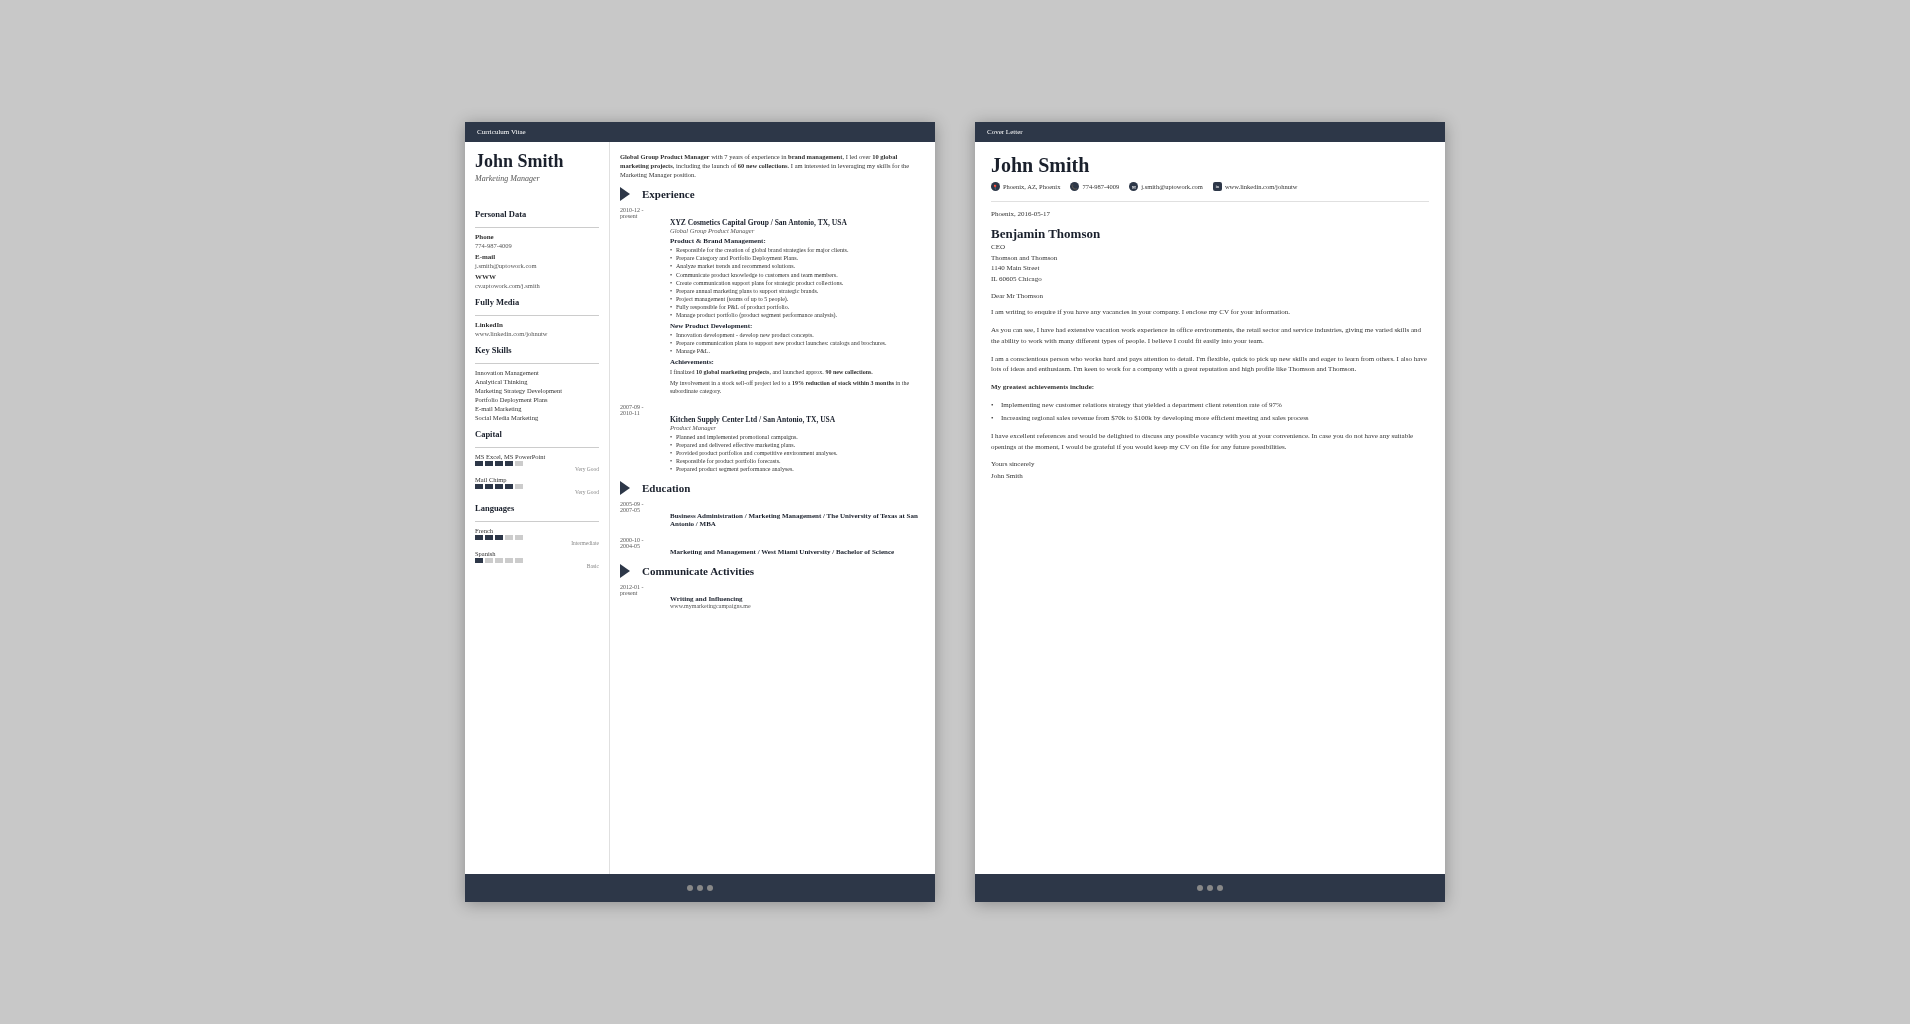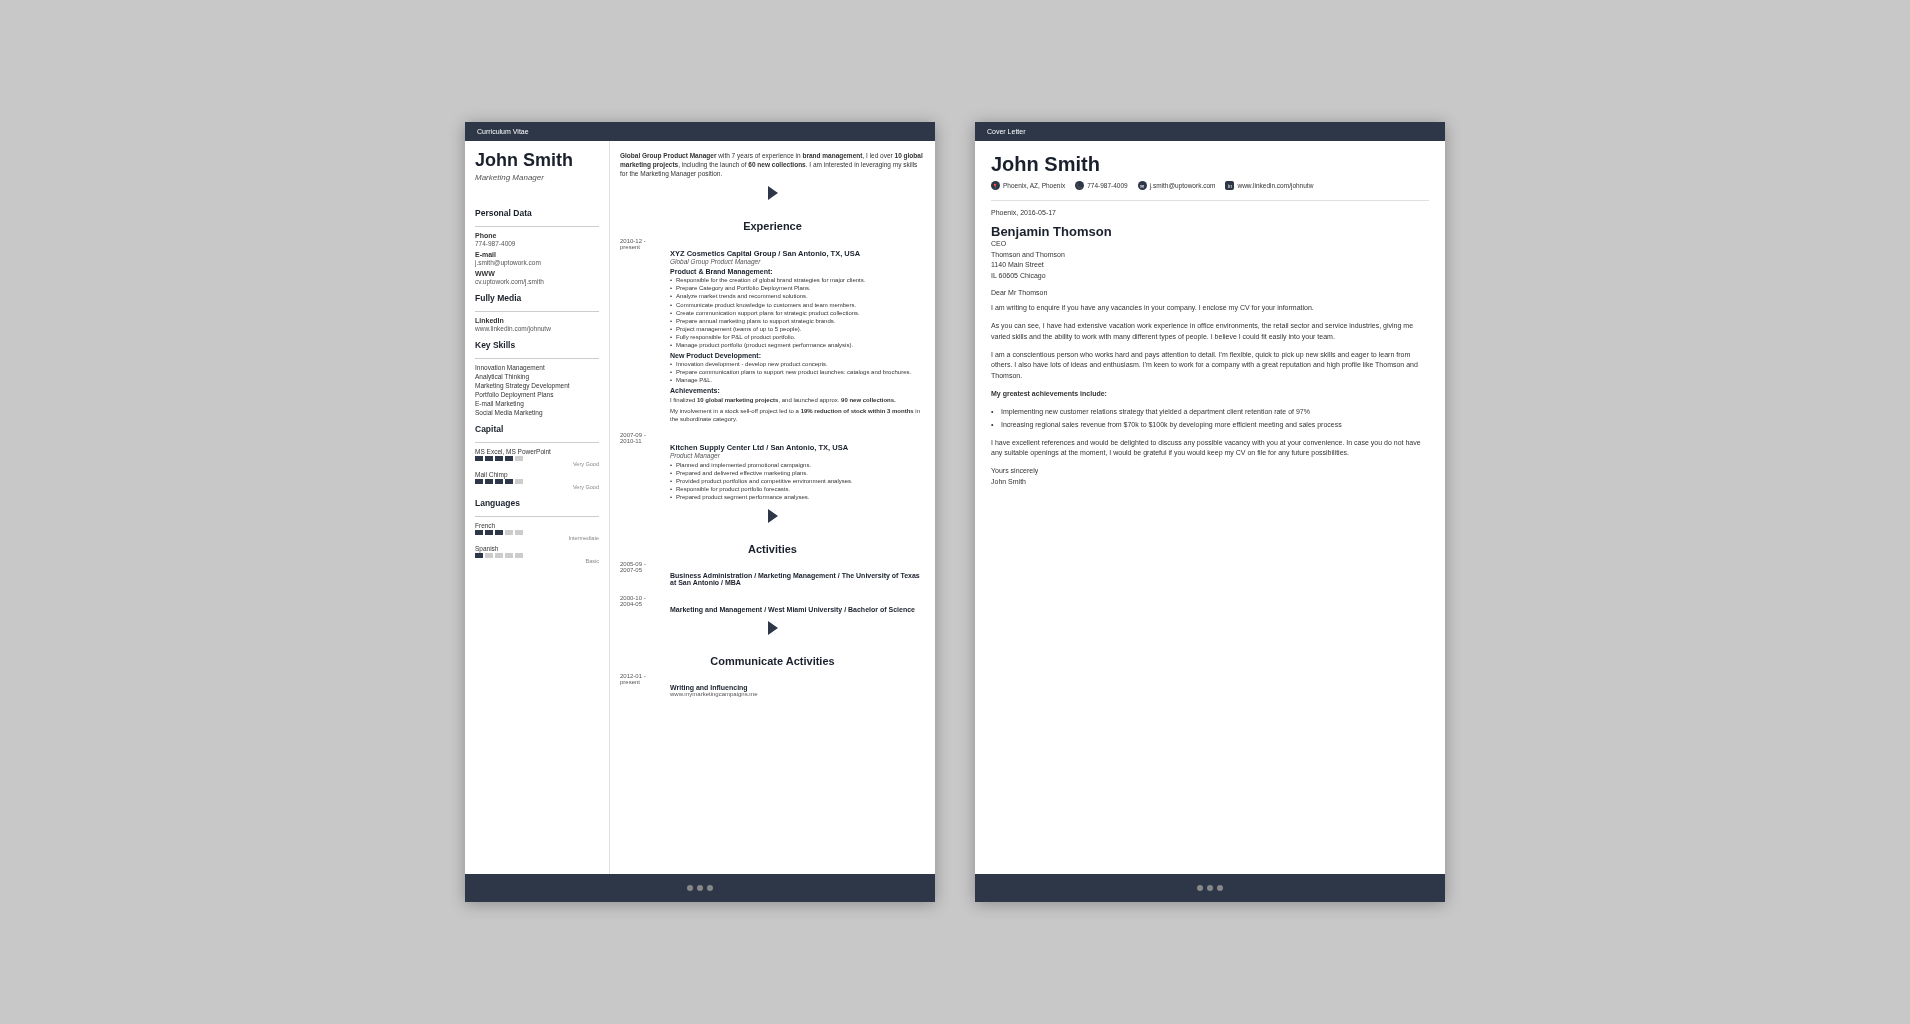--- a/index.html
+++ b/index.html
@@ -11,20 +11,21 @@
       display: flex;
       align-items: center;
       justify-content: center;
       gap: 40px;
     }
 
     .document-wrapper {
       display: flex;
       gap: 40px;
       align-items: flex-start;
+      font-family: Liberation Serif, serif;
     }
 
     
     .cv-document {
       width: 470px;
       min-height: 780px;
       background: #fff;
       box-shadow: 0 2px 15px rgba(0,0,0,0.3);
       display: flex;
       flex-direction: column;
@@ -161,22 +162,21 @@
       font-weight: bold;
     }
 
     .section-title {
       font-size: 11px;
       font-weight: bold;
       color: #1a202c;
       margin-bottom: 5px;
       display: flex;
       align-items: center;
-      gap: 20px;
-      flex-direction: column;
+      gap: 12px;
     }
 
     .section-arrow {
       width: 0;
       height: 0;
       border-top: 7px solid transparent;
       border-bottom: 7px solid transparent;
       border-left: 10px solid #2d3748;
       display: inline-block;
     }
@@ -544,21 +544,21 @@
             <div class="job-bullet">Planned and implemented promotional campaigns.</div>
             <div class="job-bullet">Prepared and delivered effective marketing plans.</div>
             <div class="job-bullet">Provided product portfolios and competitive environment analyses.</div>
             <div class="job-bullet">Responsible for product portfolio forecasts.</div>
             <div class="job-bullet">Prepared product segment performance analyses.</div>
           </div>
         </div>
 
         <div class="section-title">
           <span class="section-arrow"></span>
-          <span>Activities</span>
+          <span>Education</span>
         </div>
 
         <div class="timeline-entry">
           <div class="timeline-date">2005-09 -<br>2007-05</div>
           <div class="timeline-content">
             <div class="edu-degree">Business Administration / Marketing Management / The University of Texas at San Antonio / MBA</div>
           </div>
         </div>
 
         <div class="timeline-entry">

